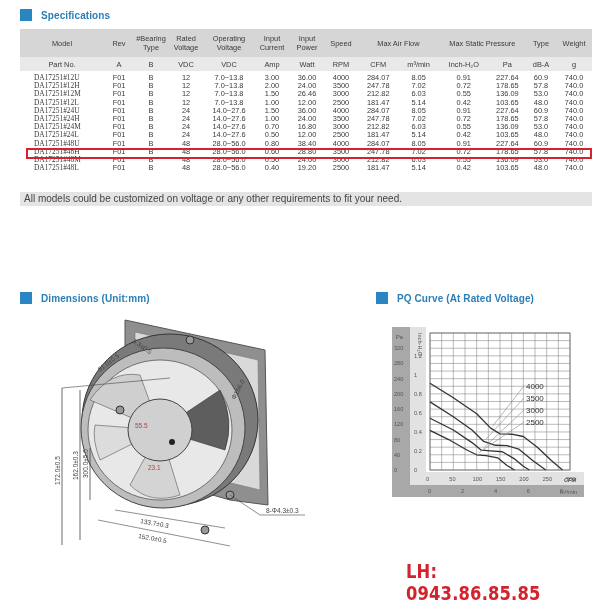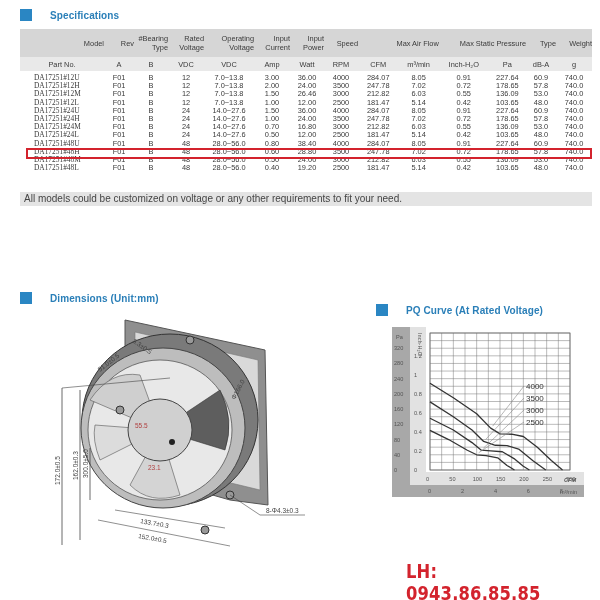--- a/index.html
+++ b/index.html
@@ -1,26 +1,26 @@
 <!DOCTYPE html>
 <html><head>
 <meta charset="utf-8">
 <style>
   * { margin:0; padding:0; box-sizing:border-box; }
   html, body { width:600px; height:600px; background:#ffffff; overflow:hidden; }
   body { position:relative; font-family:"Liberation Sans", sans-serif; color:#333; }
 
-  .section-head { position:absolute; display:flex; align-items:center; gap:18px; }
+  .section-head { position:absolute; display:flex; align-items:center; gap:9px; }
   .section-head .sq { width:12px; height:12px; background:#2a86c3; }
   .section-head .ttl { font-size:10px; font-weight:bold; color:#2a7fb8; letter-spacing:0.1px; }
 
   
   #spec-table { position:absolute; left:20px; top:29px; width:572px; border-collapse:collapse; font-size:7.4px; color:#3a3a3a; }
   #spec-table th { font-weight:normal; text-align:center; line-height:9px; }
-  #spec-table thead tr.h1 th { background:#d6d6d6; height:28px; vertical-align:middle;text-align:right; }
+  #spec-table thead tr.h1 th { background:#d6d6d6; height:28px; vertical-align:middle; }
   #spec-table thead tr.h2 th { background:#e9e9e9; height:14px;margin-left:40px; }
   #spec-table tbody td { text-align:center; height:8.2px; line-height:8.2px; padding:0; white-space:nowrap; }
   #spec-table tbody tr:first-child td { padding-top:3px; }
   #spec-table td.model { text-align:left; padding-left:14px;font-family:Liberation Serif, serif; }
   .note { position:absolute; left:20px; top:192px; width:572px; height:14px; background:#e4e4e4; font-size:10px; line-height:14px; padding-left:4px; color:#444; }
   .highlight { position:absolute; left:26px; top:148px; width:566px; height:11px; border:2.4px solid #d3232d; }
 
   
   #dim-drawing { position:absolute; left:20px; top:310px; width:320px; height:240px; }
   .dim-label { font-size:6.5px; fill:#444; font-family:"Liberation Sans", sans-serif; }
@@ -315,21 +315,21 @@
 
   <line x1="95" y1="200" x2="205" y2="218" stroke="#444" stroke-width="0.6"></line>
   <line x1="78" y1="210" x2="210" y2="236" stroke="#444" stroke-width="0.6"></line>
   <text transform="translate(120 213) rotate(10)" class="dim-label">133.7±0.3</text>
   <text transform="translate(118 228) rotate(10)" class="dim-label">152.0±0.5</text>
   <line x1="210" y1="185" x2="240" y2="205" stroke="#444" stroke-width="0.6"></line>
   <line x1="240" y1="205" x2="285" y2="205" stroke="#444" stroke-width="0.6"></line>
   <text x="246" y="203" class="dim-label">8-Φ4.3±0.3</text>
 </svg>
 
-<div class="section-head" style="left:376px; top:304px;">
+<div class="section-head" style="left:376px; top:292px;">
   <span class="sq"></span>
   <span class="ttl">PQ Curve (At Rated Voltage)</span>
 </div>
 
 <svg id="pq-chart" viewBox="0 0 192 170">
   <rect x="0" y="0" width="192" height="170" fill="#ffffff"></rect>
   <rect x="0" y="0" width="18" height="170" fill="#a8a8a8"></rect>
   <rect x="18" y="0" width="16" height="145" fill="#e2e2e2"></rect>
   <rect x="0" y="145" width="192" height="25" fill="#a8a8a8"></rect>
   <rect x="18" y="145" width="174" height="13" fill="#e2e2e2"></rect>

